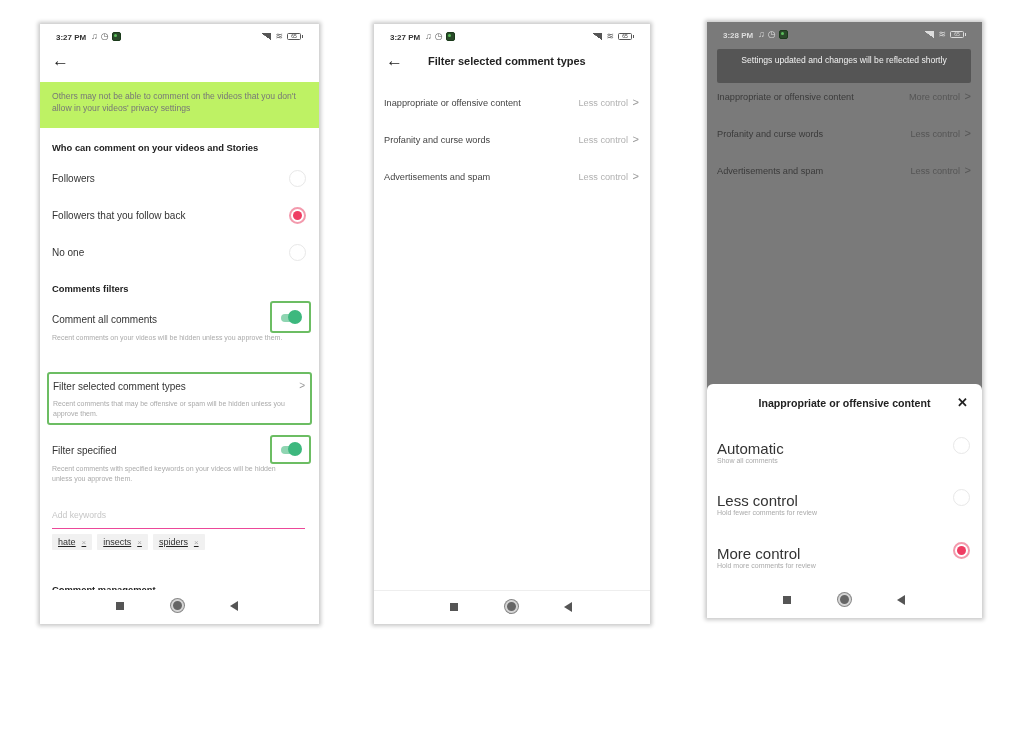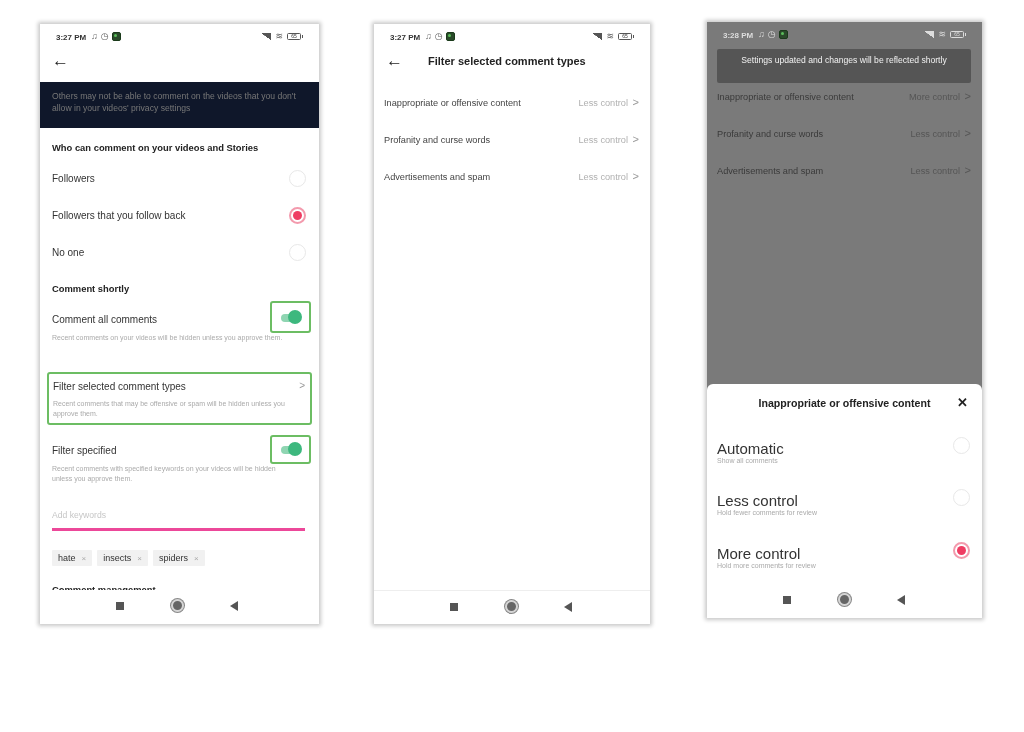--- a/index.html
+++ b/index.html
@@ -24,39 +24,39 @@
   .sb-signal { width: 10px; height: 7px; background: linear-gradient(to top right, transparent 49%, #555 50%); }
   .sb-wifi { font-size: 9px; color: #555; line-height: 8px; }
   .sb-battery { width: 14px; height: 7px; border: 1px solid #555; border-radius: 1.5px; position: relative; font-size: 5px; text-align: center; line-height: 5px; color: #333; }
   .sb-battery::after { content: ""; position: absolute; right: -3px; top: 1.5px; width: 1.5px; height: 2.5px; background: #555; }
 
   .header { position: absolute; left: 0; right: 0; top: 26px; height: 24px; }
   .back-icon { position: absolute; left: 12px; top: 1px; font-size: 17px; color: #222; line-height: 20px; cursor: pointer; }
   .header-title { position: absolute; left: 0; right: 0; top: 5px; text-align: center; font-size: 11px; font-weight: bold; color: #222; }
   #phone2 .header-title { left: 28px; right: 0; text-align: left; padding-left: 26px; }
 
-  .info-banner { position: absolute; left: 0; right: 0; top: 58px; height: 46px; background: #0f172a;
+  .info-banner { position: absolute; left: 0; right: 0; top: 58px; height: 46px; background: #bef264;
     font-size: 8.6px; color: #777; line-height: 12px; padding: 8px 12px 0 12px; }
 
   .section-title { position: absolute; left: 12px; font-size: 9.4px; font-weight: bold; color: #222; }
   .row-label { position: absolute; left: 12px; font-size: 10px; color: #333; }
   .row-sub { position: absolute; left: 12px; font-size: 7px; color: #aaa; line-height: 10px; width: 235px; }
 
   .radio { position: absolute; right: 13px; width: 17px; height: 17px; border-radius: 50%; border: 1px solid #e8e8e8; background: #fff; cursor: pointer; }
   .radio.on { border: 2px solid #f39aad; background: #fff; }
   .radio.on::after { content: ""; position: absolute; left: 2px; top: 2px; width: 9px; height: 9px; border-radius: 50%; background: #ef3d63; }
 
   .toggle-frame { position: absolute; right: 8px; width: 41px; height: 32px; border: 2px solid #6cbd63; border-radius: 3px; cursor: pointer; }
   .toggle-track { position: absolute; left: 9px; top: 11px; width: 20px; height: 8px; border-radius: 4px; background: #8fd5b2; }
   .toggle-knob { position: absolute; left: 16px; top: 7px; width: 14px; height: 14px; border-radius: 50%; background: #3db87e; }
 
   .highlight-row { position: absolute; left: 7px; right: 7px; border: 2px solid #6cbd63; border-radius: 3px; cursor: pointer; }
   .chev { position: absolute; font-size: 10px; color: #999; }
 
-  .kw-input { position: absolute; left: 12px; right: 14px; font-size: 8.6px; color: #c6c6c6; padding-bottom: 8px; border-bottom: 3px solid #ec4899; }
+  .kw-input { position: absolute; left: 12px; right: 14px; font-size: 8.6px; color: #c6c6c6; padding-bottom: 8px; border-bottom: 1px solid #ec4899; }
   .chips { position: absolute; left: 12px; display: flex; gap: 5px; }
   .chip { background: #f1f1f1; height: 16px; padding: 0 6px; display: flex; align-items: center; gap: 6px; font-size: 9px; color: #333; border-radius: 1px; }
   .chip-x { font-size: 8px; color: #aaa; cursor: pointer; }
 
   .navbar { position: absolute; left: 0; right: 0; bottom: 0; height: 34px; background: #fff; }
   .navbar.withline { border-top: 1px solid #eee; }
   .nav-square { position: absolute; left: 76px; top: 12px; width: 8px; height: 8px; background: #555; cursor: pointer; }
   .nav-home { position: absolute; left: 131px; top: 9px; width: 13px; height: 13px; border-radius: 50%; background: #666; border: 2px solid #d5d5d5; box-shadow: 0 0 0 1px #888; cursor: pointer; }
   .nav-back { position: absolute; left: 190px; top: 11px; width: 0; height: 0; border-top: 5px solid transparent; border-bottom: 5px solid transparent; border-right: 8px solid #555; cursor: pointer; }
 
@@ -119,21 +119,21 @@
   </div>
   <div>
     <span class="row-label" style="top:186px;">Followers that you follow back</span>
     <span class="radio on" style="top:183px;"></span>
   </div>
   <div>
     <span class="row-label" style="top:223px;">No one</span>
     <span class="radio" style="top:220px;"></span>
   </div>
 
-  <div class="section-title" style="top:259px;">Comment shortly</div>
+  <div class="section-title" style="top:259px;">Comments filters</div>
 
   <span class="row-label" style="top:290px;">Comment all comments</span>
   <div class="toggle-frame" style="top:277px;">
     <span class="toggle-track"></span>
     <span class="toggle-knob"></span>
   </div>
   <span class="row-sub" style="top:309px;">Recent comments on your videos will be hidden unless you approve them.</span>
 
   <div class="highlight-row" style="top:348px; height:53px;">
     <span class="row-label" style="left:4px; top:7px;">Filter selected comment types</span>
@@ -143,21 +143,21 @@
 
   <span class="row-label" style="top:421px;">Filter specified</span>
   <div class="toggle-frame" style="top:411px; height:29px;">
     <span class="toggle-track" style="top:9px;"></span>
     <span class="toggle-knob" style="top:5px;"></span>
   </div>
   <span class="row-sub" style="top:440px;">Recent comments with specified keywords on your videos will be hidden unless you approve them.</span>
 
   <div class="kw-input" style="top:486px;">Add keywords</div>
 
-  <div class="chips" style="top:526px;">
+  <div class="chips" style="top:510px;text-decoration:underline;">
     <span class="chip">
       <span>hate</span>
       <span class="chip-x">×</span>
     </span>
     <span class="chip">
       <span>insects</span>
       <span class="chip-x">×</span>
     </span>
     <span class="chip">
       <span>spiders</span>

